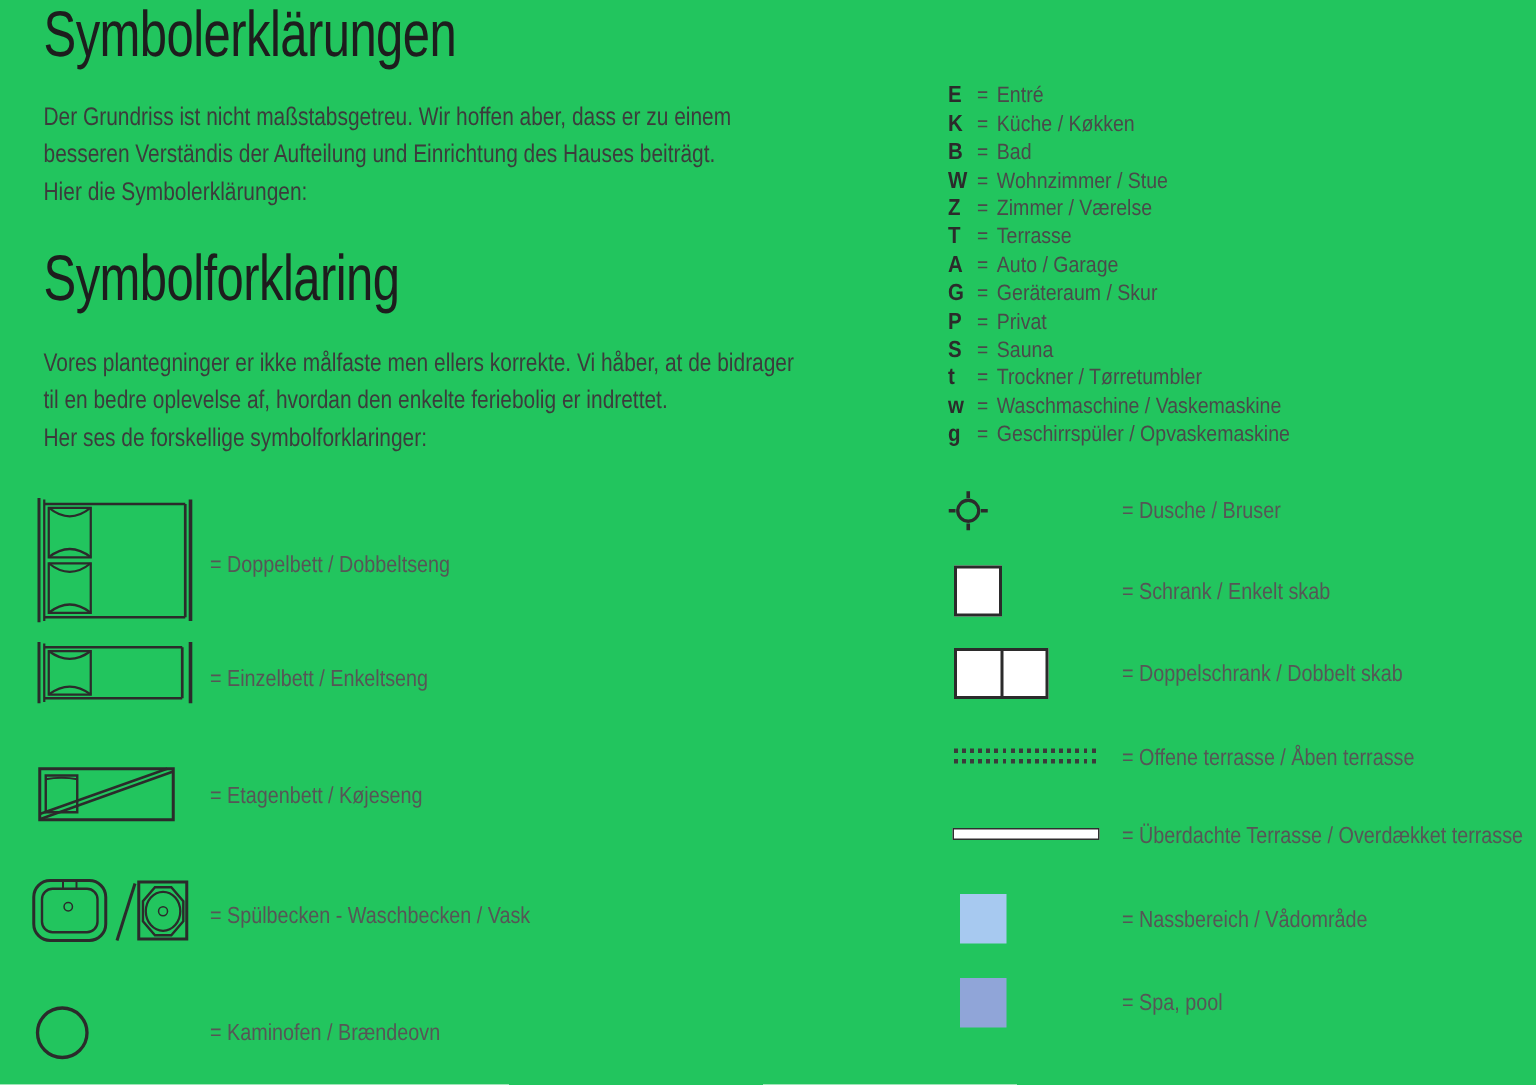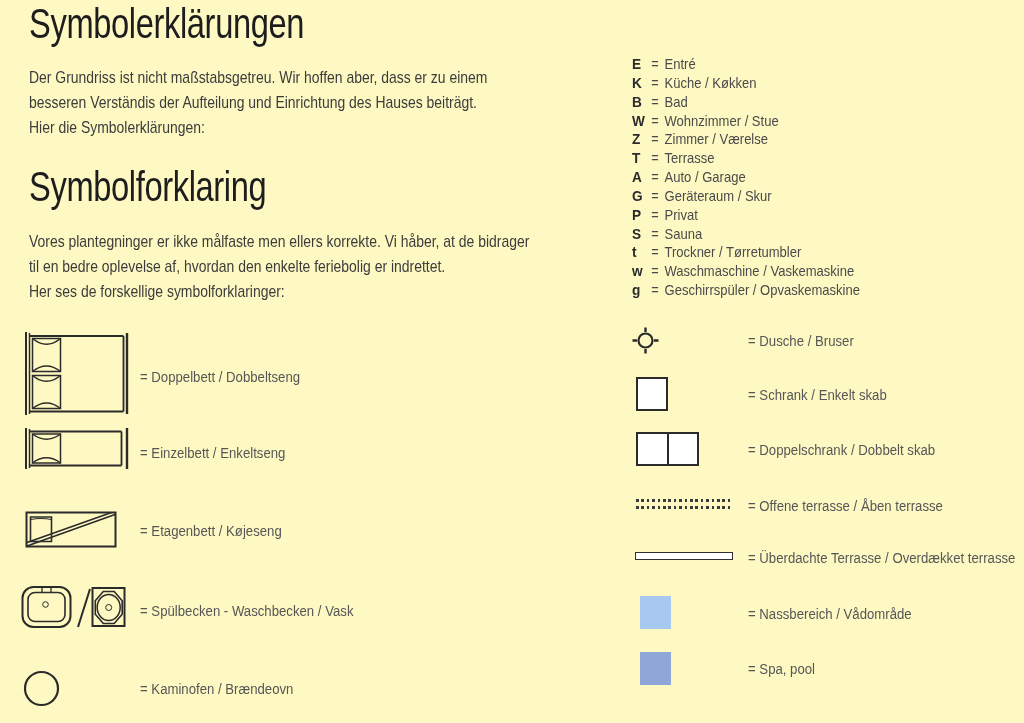--- a/index.html
+++ b/index.html
@@ -1,17 +1,17 @@
 <!DOCTYPE html>
 <html><head>
 <meta charset="utf-8">
 <style>
   html,body{margin:0;padding:0;background:#ffffff;}
   #page{
-    position:relative;width:1024px;height:723px;background:#fef9c3;overflow:hidden;
+    position:relative;width:1024px;height:723px;background:#22c55e;overflow:hidden;
     font-family:"Liberation Sans","DejaVu Sans",sans-serif;color:#3c3c3c;
   }
   .abs{position:absolute;}
   h1.title{
     margin:0;font-size:43px;font-weight:normal;color:#1d1d1d;line-height:45px;
     letter-spacing:-0.5px;transform:scaleX(0.76);transform-origin:left top;white-space:nowrap;
   }
   .para{
     font-size:17px;line-height:25px;color:#3c3c3c;letter-spacing:0;
     transform:scaleX(0.82);transform-origin:left top;white-space:nowrap;

